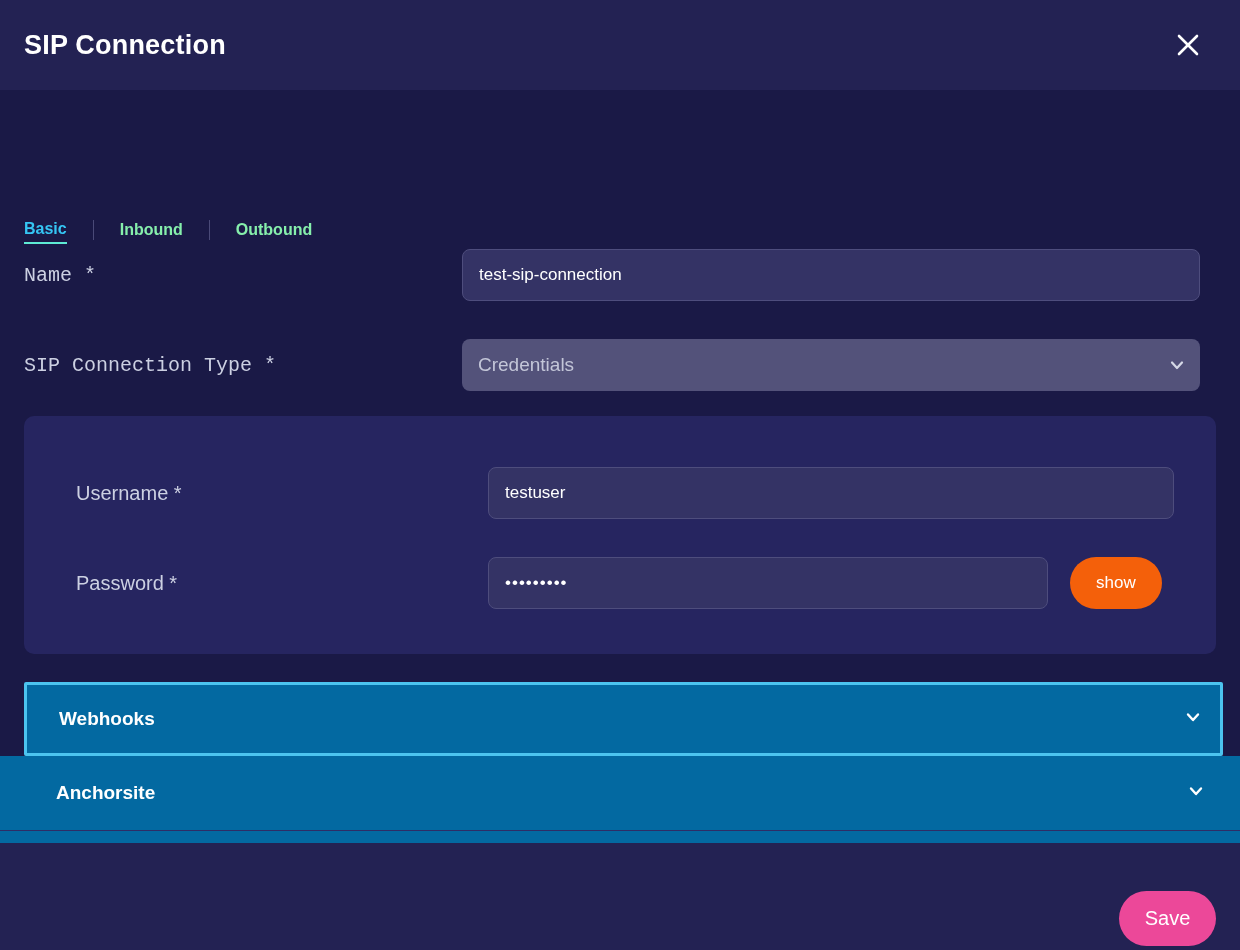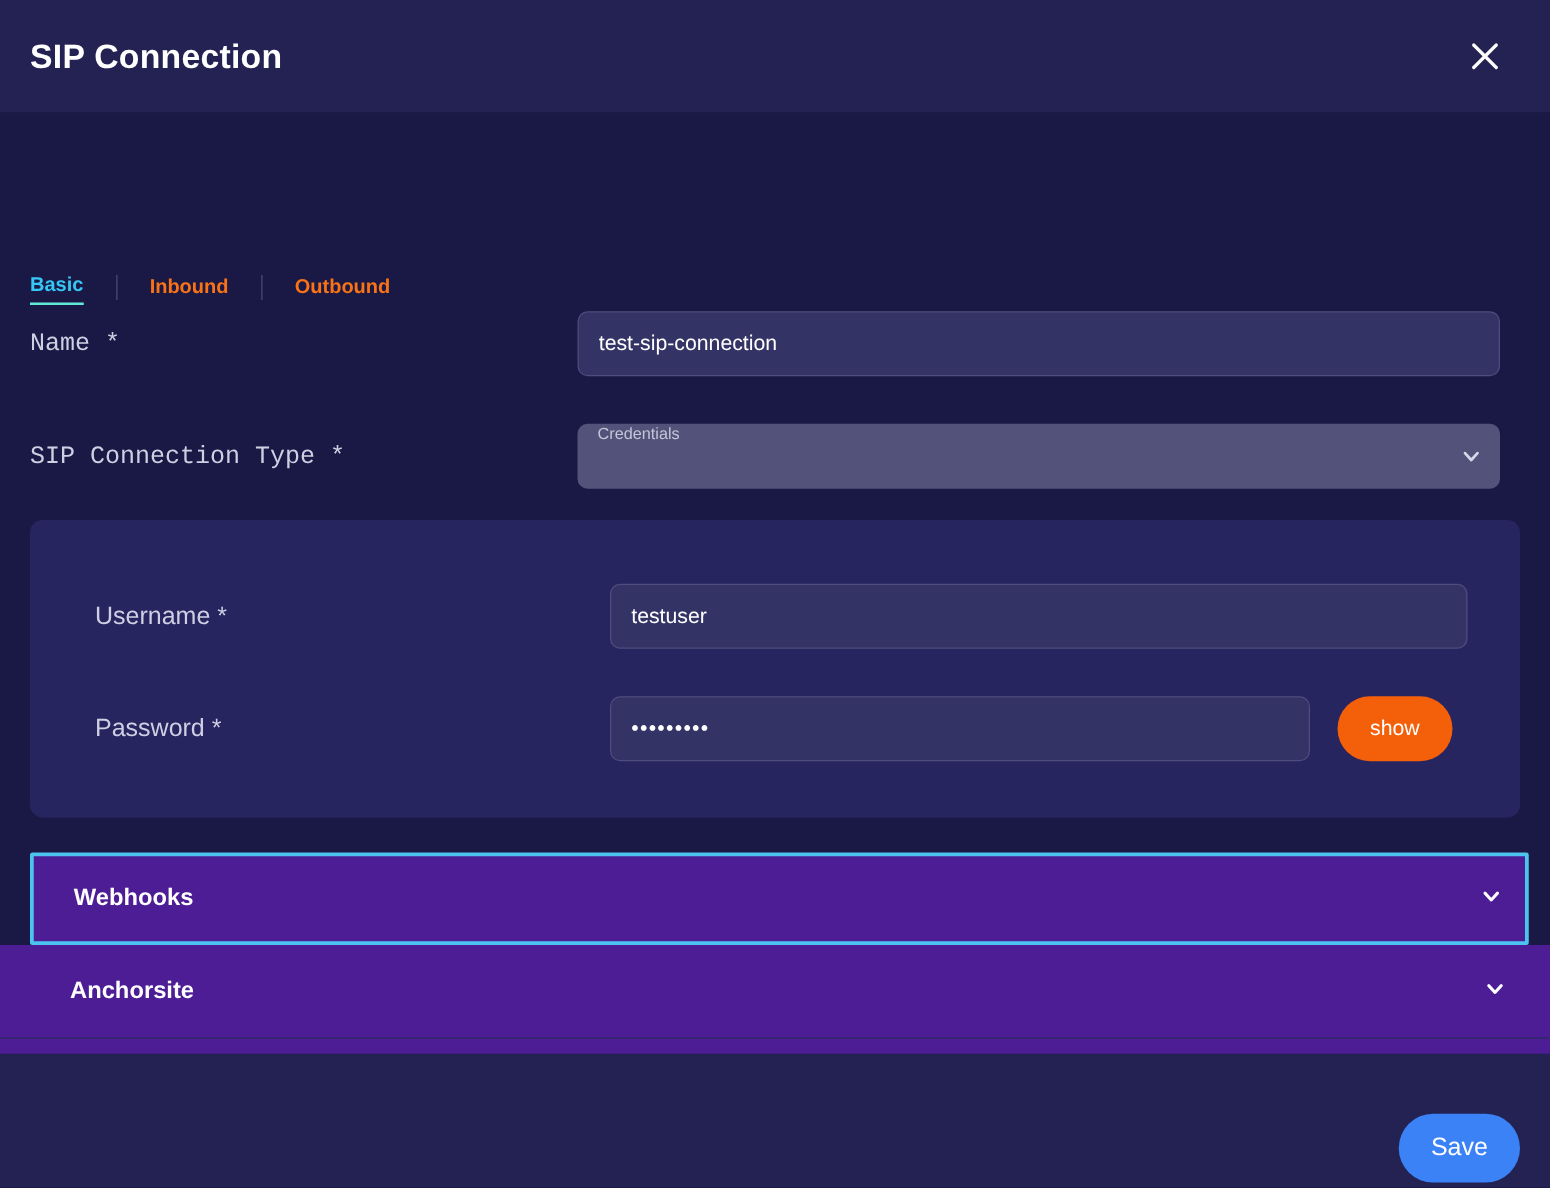--- a/index.html
+++ b/index.html
@@ -61,21 +61,21 @@
     top: 127px;
     left: 24px;
     display: flex;
     align-items: center;
     height: 30px;
     z-index: 5;
   }
   .tab {
     font-size: 16px;
     font-weight: bold;
-    color: #f97316;
+    color: #86efac;
     cursor: pointer;
     padding-bottom: 4px;
     white-space: nowrap;
   }
   .tab.active {
     color: #35c6f4;
     border-bottom: 2px solid #5eead4;
   }
   .tab-sep {
     width: 1px;
@@ -114,22 +114,23 @@
     padding: 0 16px;
     outline: none;
   }
 
   .select-box {
     background: #53527a;
     border: none;
     border-radius: 8px;
     height: 52px;
     color: #c3c6d8;
-    font-size: 13px;
-    display: flex;
+    font-size: 19px;
+    display: flex;
+    align-items: center;
     padding: 0 16px;
     cursor: default;
     position: relative;
   }
   .select-chevron {
     position: absolute;
     right: 14px;
     top: 50%;
     transform: translateY(-50%);
     display: flex;
@@ -193,21 +194,21 @@
     top: 592px;
     left: 0;
     width: 1240px;
   }
   .accordion-item {
     height: 74px;
     display: flex;
     align-items: center;
     justify-content: space-between;
     padding: 0 34px 0 56px;
-    background: #4c1d95;
+    background: #0369a1;
     cursor: pointer;
     position: relative;
   }
   .accordion-item.focused {
     margin: 0 17px 0 24px;
     border: 3px solid #4cc4ef;
     border-radius: 2px;
     padding-left: 32px;
     padding-right: 17px;
   }
@@ -222,21 +223,21 @@
   .modal-footer {
     flex: 0 0 107px;
     height: 107px;
     background: #232253;
     display: flex;
     align-items: center;
     justify-content: flex-end;
     padding-right: 24px;
   }
   .save-btn {
-    background: #3b82f6;
+    background: #ec4899;
     color: #ffffff;
     font-size: 20px;
     border: none;
     border-radius: 28px;
     height: 55px;
     width: 97px;
     cursor: pointer;
     font-family: "Liberation Sans", sans-serif;
     margin-top: 44px;
   }

